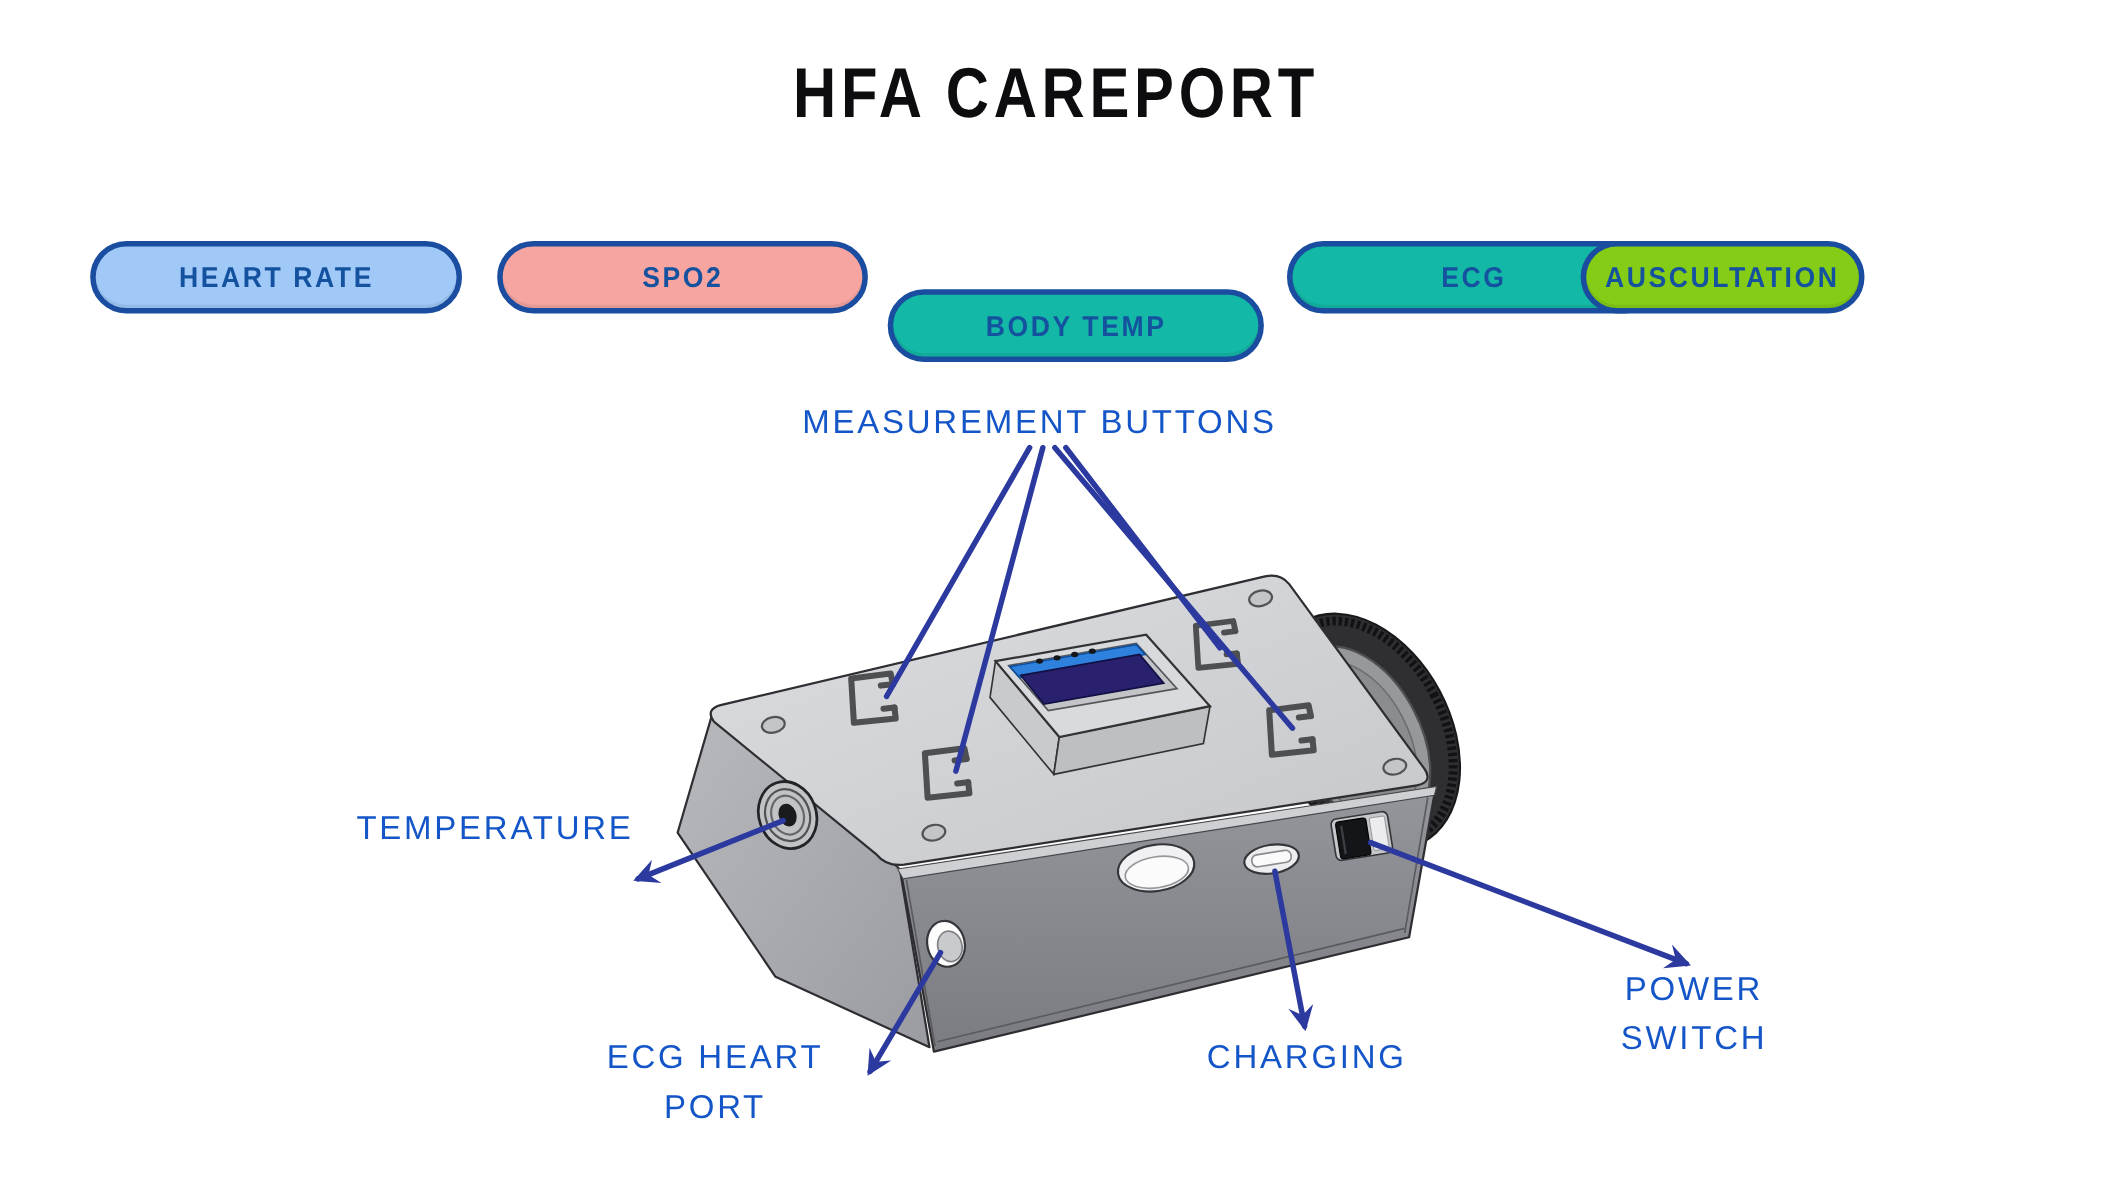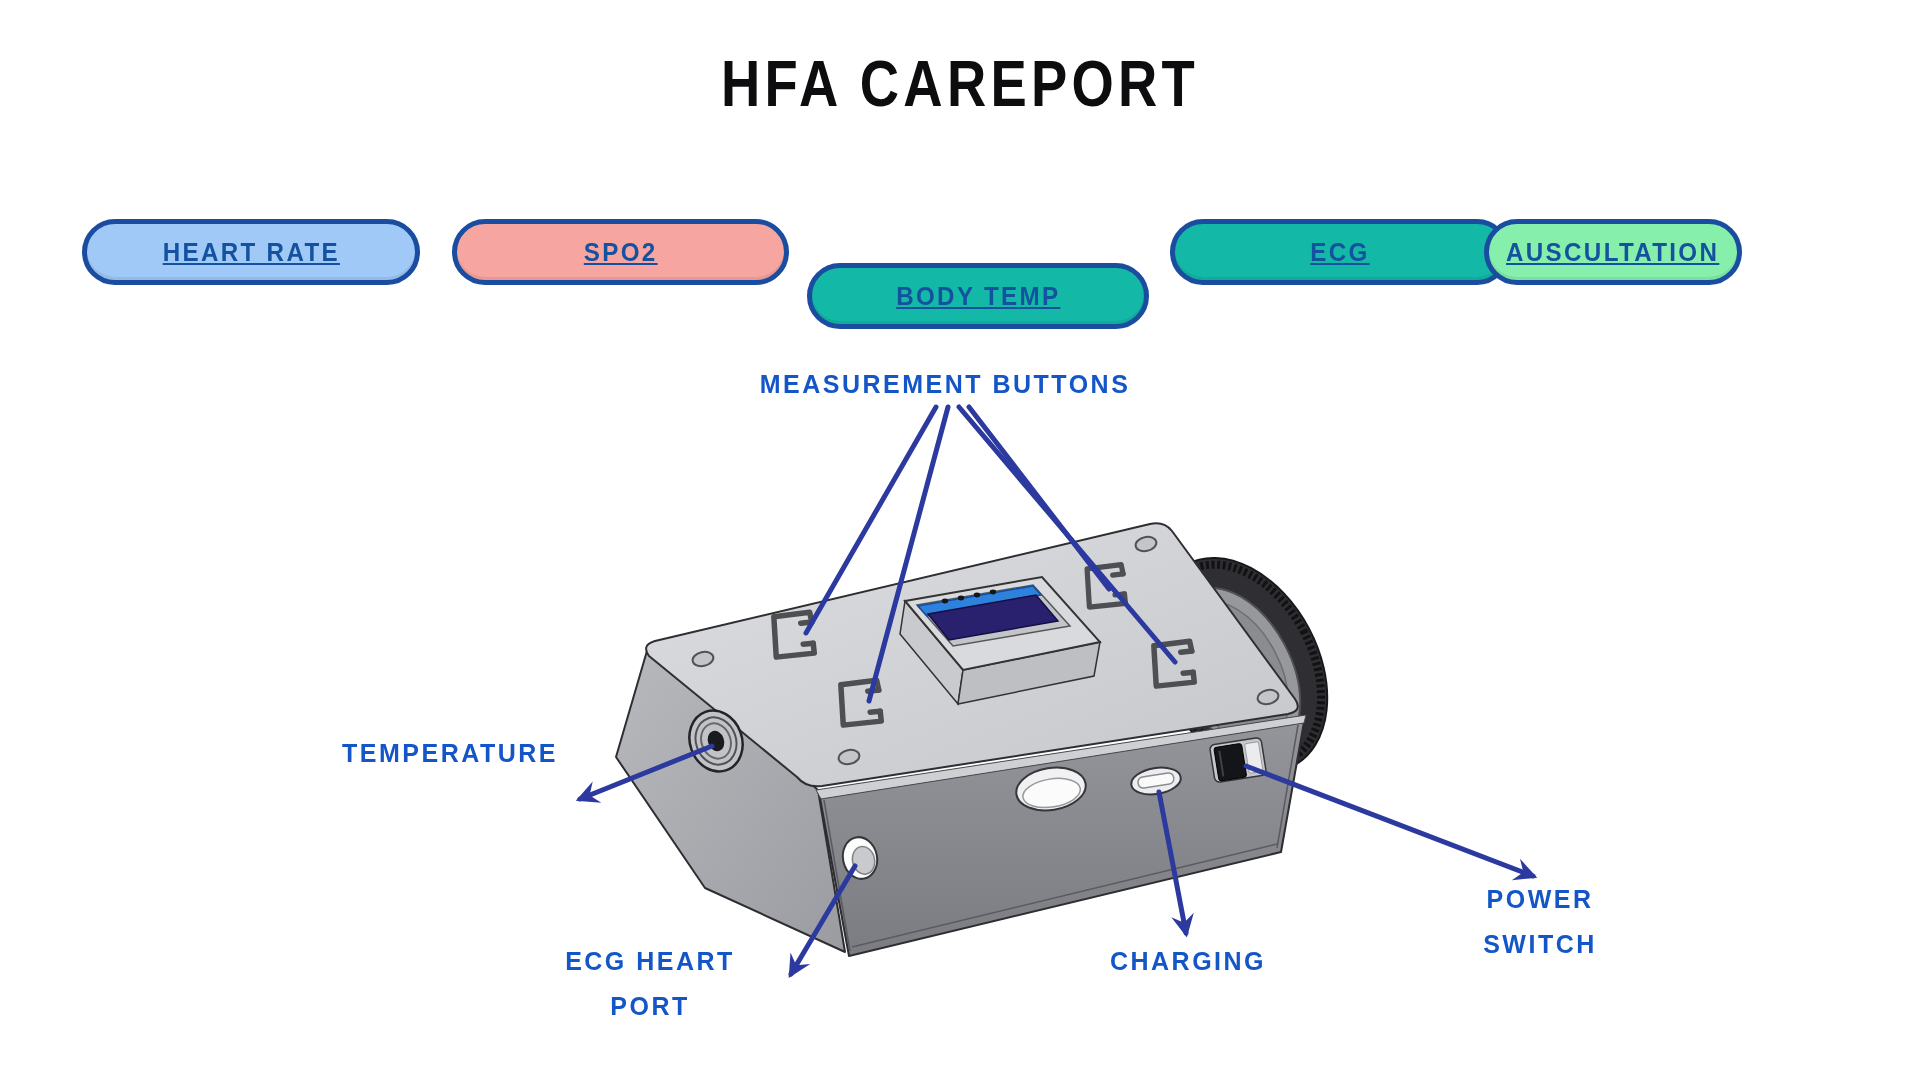--- a/index.html
+++ b/index.html
@@ -15,26 +15,25 @@
     color:var(--c-title);transform:scaleX(.85);transform-origin:center;
     line-height:76px;white-space:nowrap;
   }
   .pill{
     position:absolute;top:219px;height:66px;box-sizing:border-box;
     border:5px solid var(--c-btn-border);border-radius:33px;
     display:flex;align-items:center;justify-content:center;
     font-size:26px;font-weight:700;letter-spacing:2.5px;
     color:var(--c-btn-text);box-shadow:inset 0 -3px 0 rgba(0,0,0,.07);
     white-space:nowrap;
-    text-decoration:underline;
   }
   .pill span{transform:scaleX(.93);}
   .anno{
-    position:absolute;color:var(--c-label);font-weight:700;
-    font-size:25px;letter-spacing:2.5px;text-align:center;line-height:45px;
+    position:absolute;color:var(--c-label);font-weight:400;
+    font-size:30px;letter-spacing:2.5px;text-align:center;line-height:45px;
     white-space:nowrap;
   }
   #scene{position:absolute;top:0;left:0;}
   .edge{stroke:#2e2e32;stroke-width:2;stroke-linejoin:round;}
   .thin{stroke:#5a5b5f;stroke-width:1.5;fill:none;}
   .arrow{stroke:#2c3aa0;stroke-width:5;stroke-linecap:round;fill:none;}
 </style>
 </head>
 <body style="--c-label: #1456c8; --c-arrow: #2c3aa0; --c-btn-border: #1a4da0; --c-btn-text: #14529f; --c-title: #0d0d0f;">
 
@@ -157,21 +156,21 @@
   </div>
 <div class="pill" style="left: 452px; width: 337px; background: rgb(247, 165, 160);">
     <span>SPO2</span>
   </div>
 <div class="pill" style="left: 807px; width: 342px; background: #14b8a6; margin-top: 44px;">
     <span>BODY TEMP</span>
   </div>
 <div class="pill" style="left: 1170px; width: 340px; background: #14b8a6;">
     <span>ECG</span>
   </div>
-<div class="pill" style="left: 1484px; width: 258px; background: #86efac;">
+<div class="pill" style="left: 1437px; width: 258px; background: #84cc16;">
     <span>AUSCULTATION</span>
   </div>
 
 <div class="anno" style="left:645px;top:362px;width:600px">
   <div>MEASUREMENT BUTTONS</div>
 </div>
 <div class="anno" style="left:240px;top:731px;width:420px">
   <div>TEMPERATURE</div>
 </div>
 <div class="anno" style="left:500px;top:939px;width:300px">

